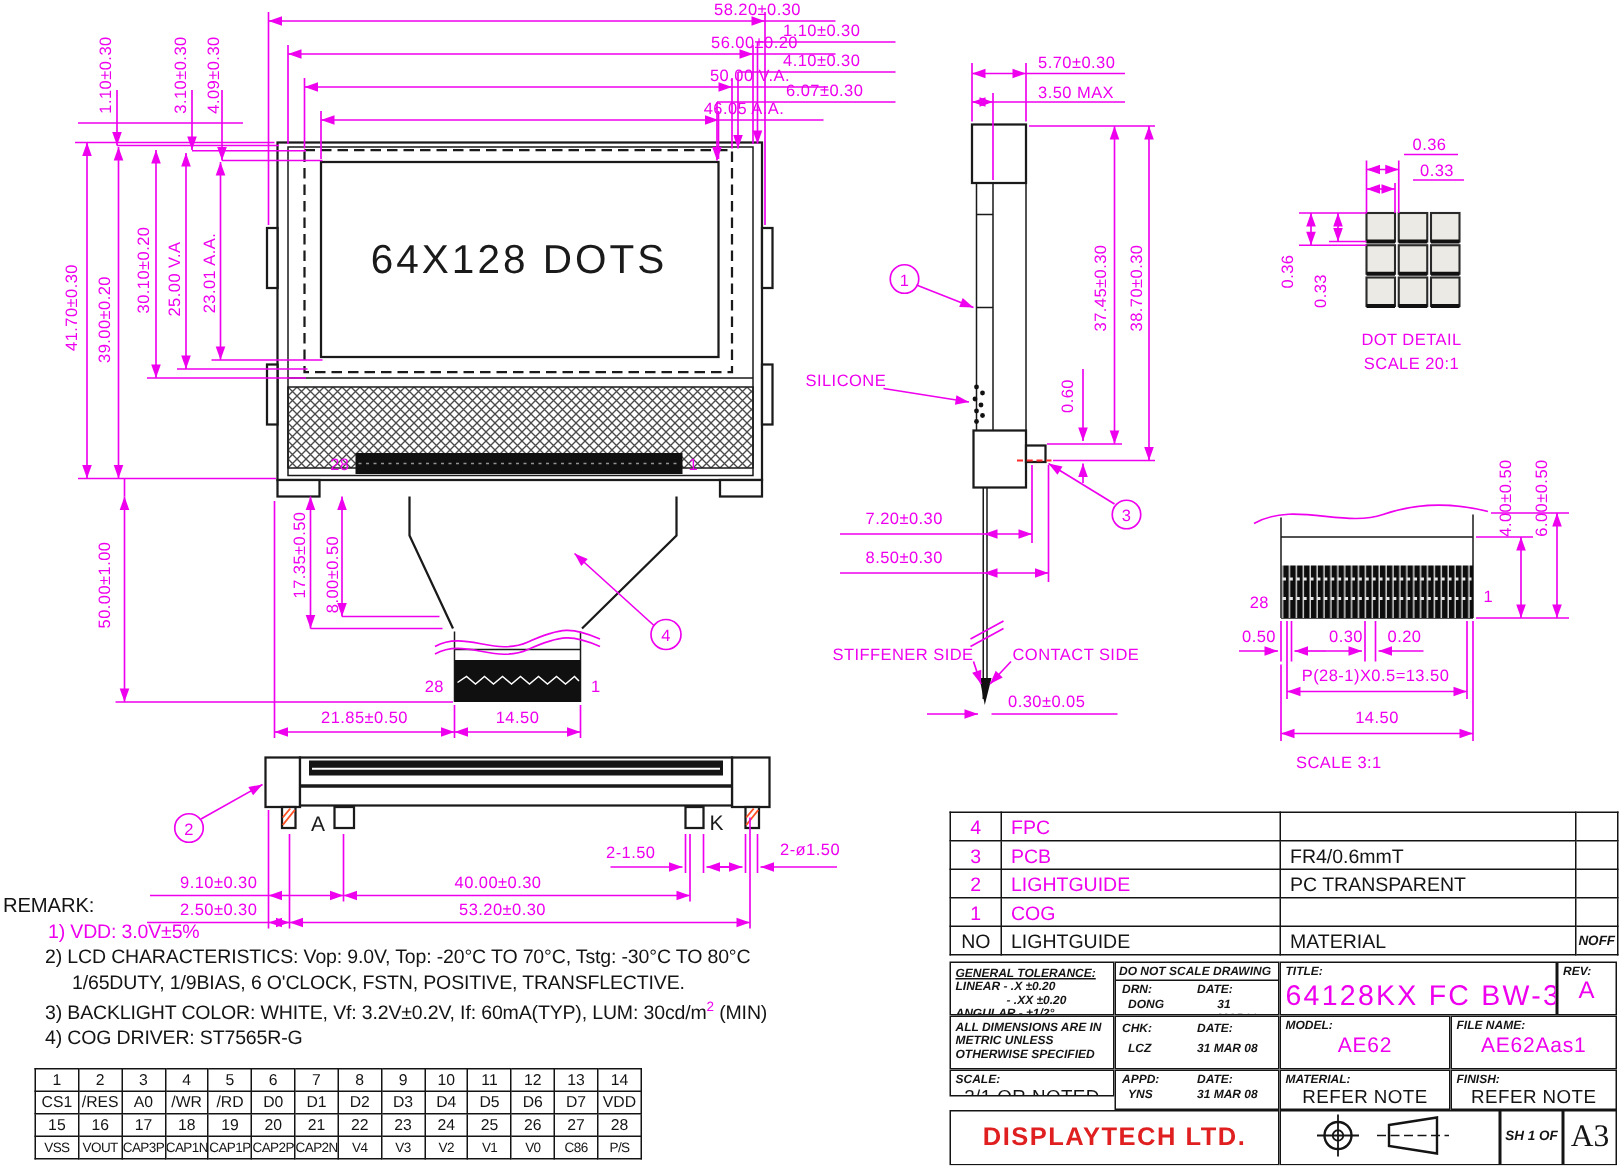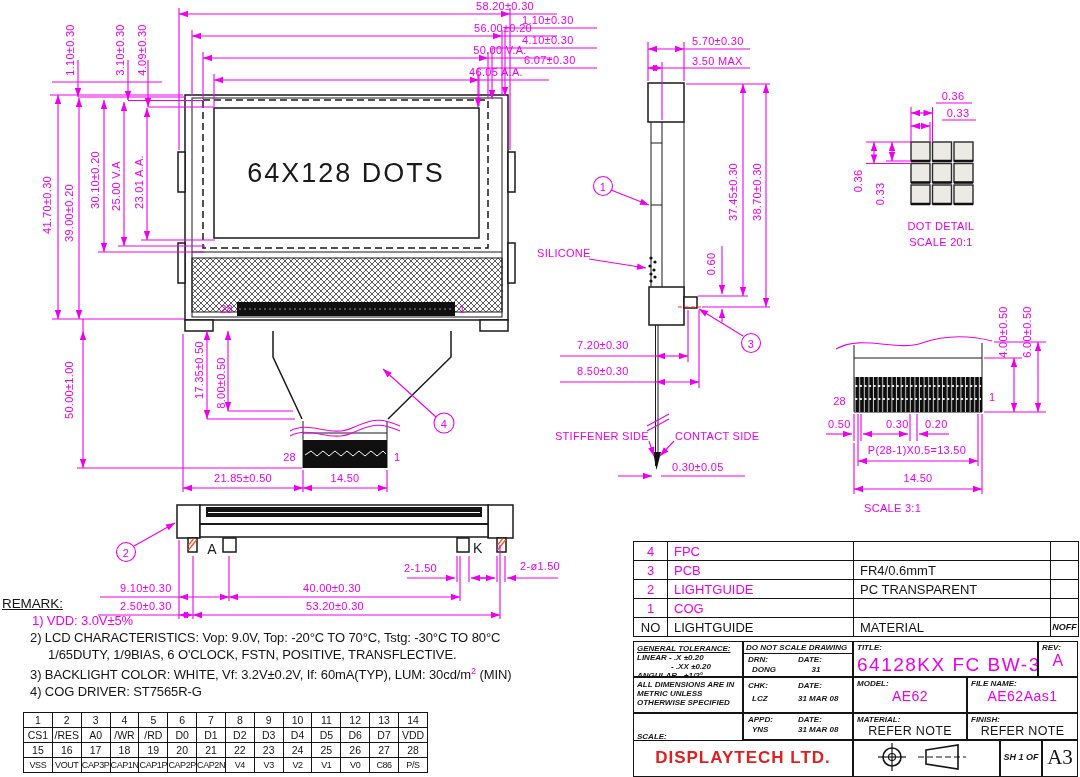--- a/index.html
+++ b/index.html
@@ -8,21 +8,21 @@
   svg text{font-family:"Liberation Sans",sans-serif;}
   .d{fill:#ee00ee;font-size:11px;letter-spacing:.3px;}
   .dk{fill:#1a1a1a;}
   .pl{stroke:#ee00ee;stroke-width:1.1;fill:none;}
   .bl{stroke:#1a1a1a;stroke-width:1.5;fill:none;}
   .bl1{stroke:#1a1a1a;stroke-width:1;fill:none;}
   .wr{fill:#ffffff;stroke:#1a1a1a;stroke-width:1.5;}
   
   #remarks{position:absolute;left:2px;top:595px;width:560px;font-size:13px;color:#141414;
            line-height:17px;letter-spacing:-.1px;}
-  #remarks .rm-head{font-size:13.5px;text-decoration:underline;}
+  #remarks .rm-head{font-size:13.5px;}
   #remarks .l1{margin-left:30px;color:#ee00ee;}
   #remarks .l2{margin-left:28px;}
   #remarks .l3{margin-left:46px;}
   #remarks .l4{margin-left:28px;}
   #remarks .l5{margin-left:28px;}
   #remarks .l6{margin-left:24px;}
   #remarks sup{color:#ee00ee;font-size:9px;}
   
   #pintable{position:absolute;left:23px;top:712px;border-collapse:collapse;table-layout:fixed;
             width:405px;}
@@ -492,21 +492,21 @@
   </div>
   <div class="cell" style="left:220px;top:36px;width:114px;height:36px;padding:1px 3px;">
     <span class="lab">MODEL:</span>
     <div class="midpink">AE62</div>
   </div>
   <div class="cell" style="left:334px;top:36px;width:111px;height:36px;padding:1px 3px;">
     <span class="lab">FILE NAME:</span>
     <div class="midpink">AE62Aas1</div>
   </div>
 
-  <div class="cell" style="left:0;top:72px;width:110px;height:18px;padding:18px 3px;">
+  <div class="cell" style="left:0;top:72px;width:110px;height:18px;padding:1px 3px;">
     <span class="lab">SCALE:</span>
     <div class="blkval">2/1 OR NOTED</div>
   </div>
   <div class="cell" style="left:110px;top:72px;width:110px;height:27px;">
     <div class="two" style="padding:1px 4px 0;">
           <span class="lab">APPD:</span>
           <span class="lab">DATE:</span>
         </div>
     <div class="two valrow" style="padding:1px 8px 0;">
           <span>YNS</span>

